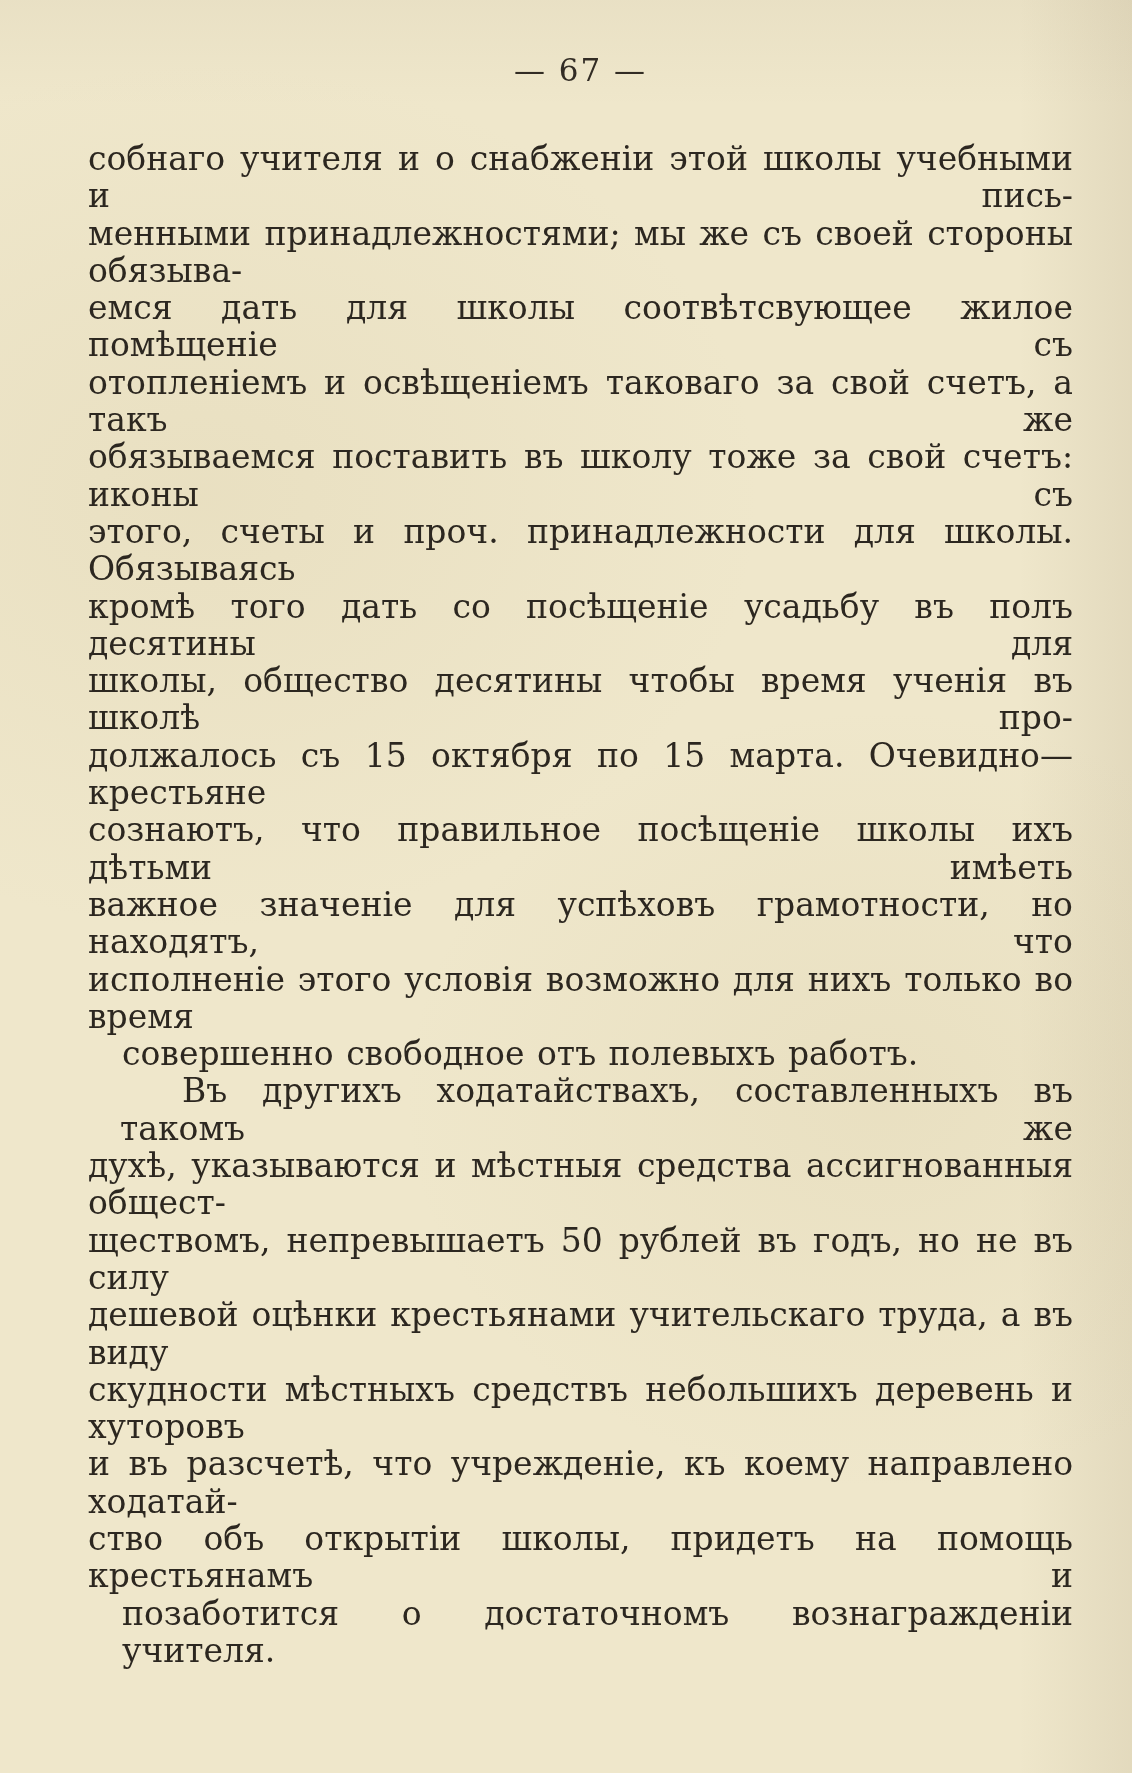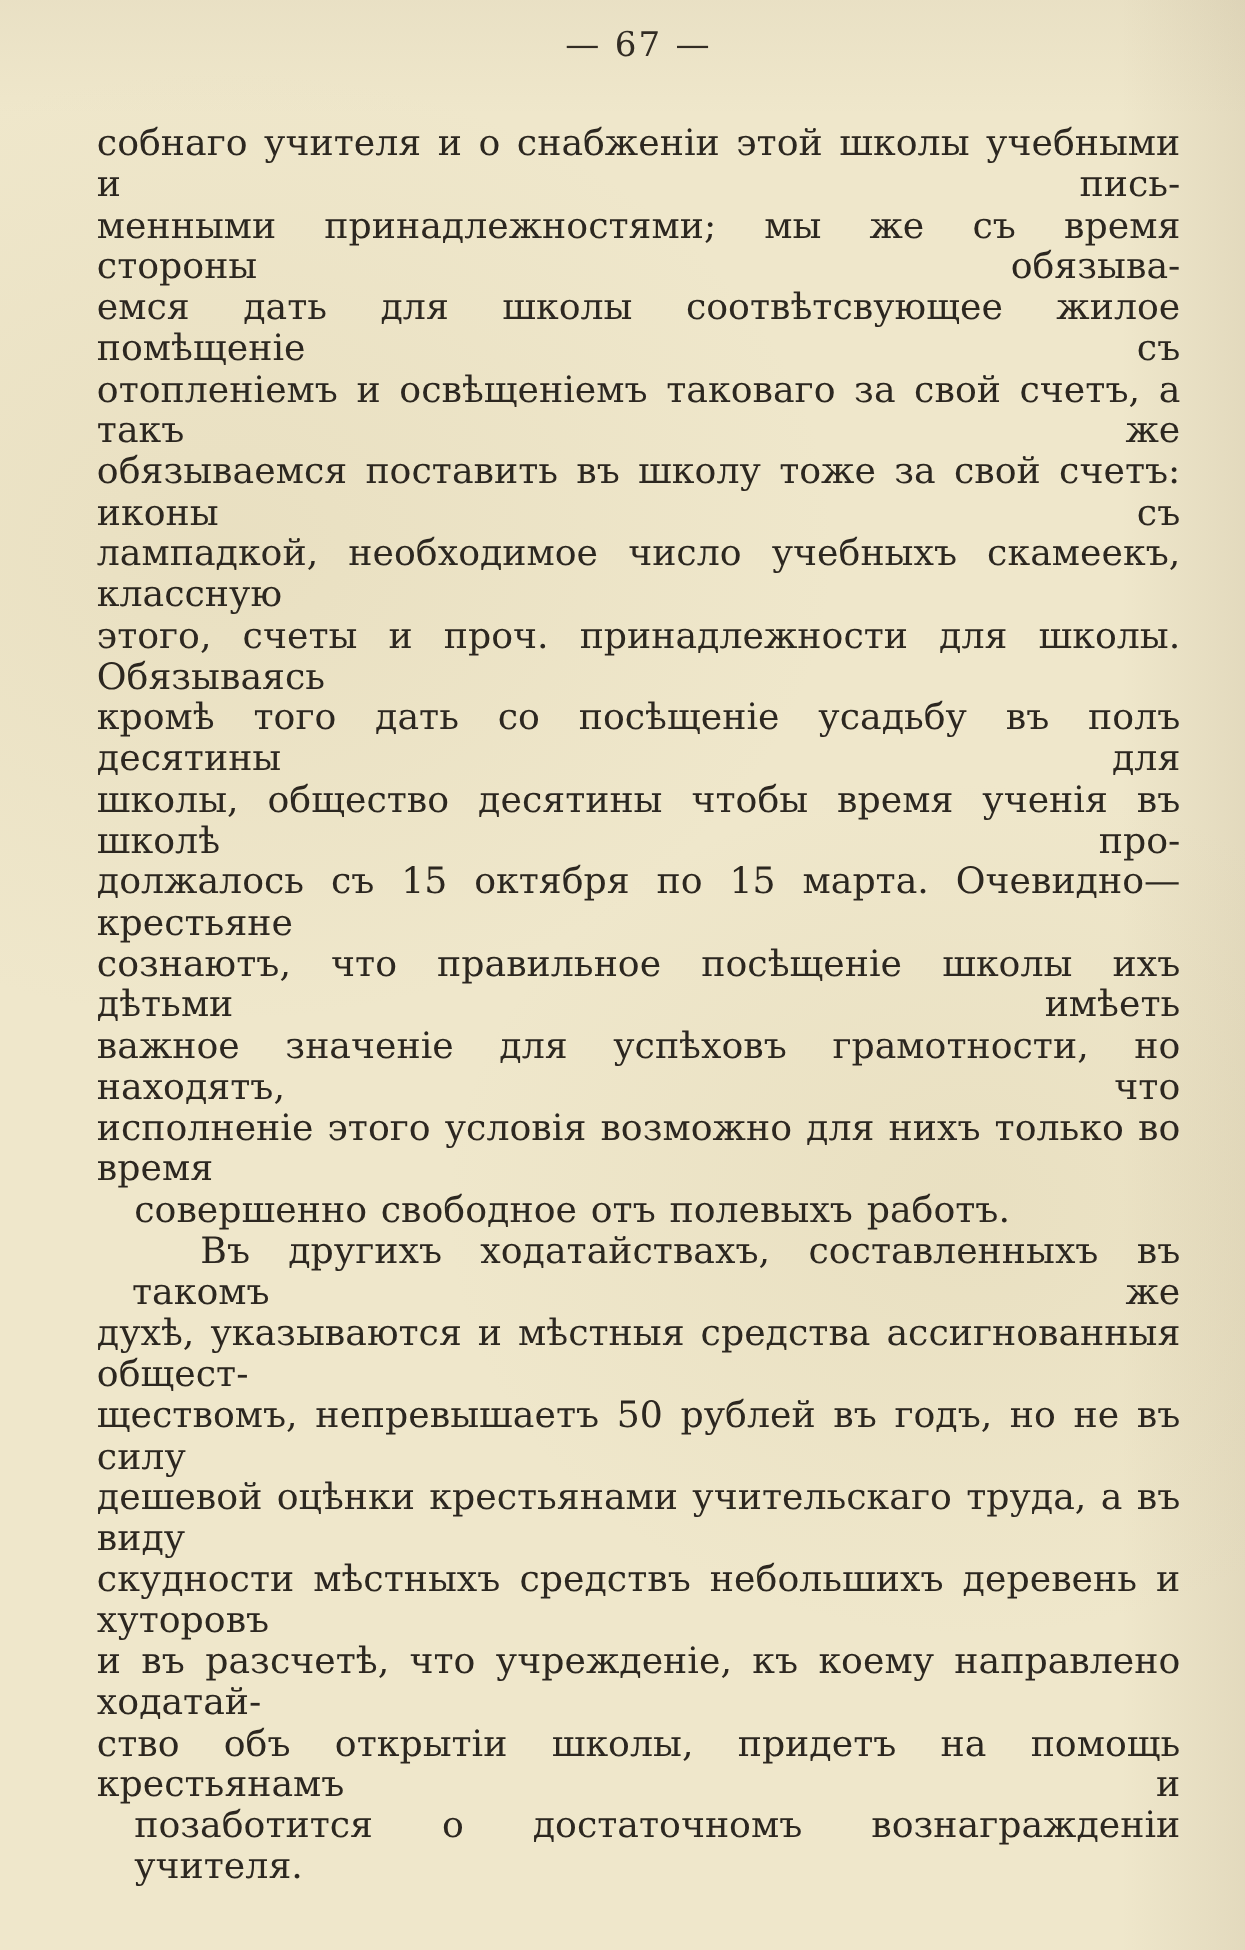--- a/index.html
+++ b/index.html
@@ -10,46 +10,45 @@
     background:
       radial-gradient(900px 700px at 18% 28%, rgba(205,190,148,.18), transparent 62%),
       radial-gradient(800px 650px at 78% 62%, rgba(200,185,140,.16), transparent 60%),
       linear-gradient(to right, rgba(120,100,70,0) 90%, rgba(120,100,70,.10)),
       linear-gradient(to bottom, rgba(120,100,70,.05), rgba(120,100,70,0) 6%),
       #efe7cb;
   }
   .page{position:relative;width:1132px;height:1773px;overflow:hidden;}
 
   .pagenum{
-    padding-top:23px;margin-left:88px;width:985px;height:38px;
+    padding-top:52px;margin-left:88px;width:985px;height:38px;
     text-align:center;font-size:31px;letter-spacing:2px;color:#322c24;
   }
 
   .text{
     margin:50px 0 0 88px;width:985px;
     font-size:33px;line-height:37.3px;word-spacing:2px;color:#2c2720;
   }
   .tline{text-align:justify;text-align-last:justify;white-space:normal;}
   .tline.end{text-align-last:left;margin-left:34px;}
   .tline.ind{text-indent:62px;margin-left:32px;}
 </style>
 </head>
 <body>
 
 <div class="page">
 
   <div class="pagenum">— 67 —</div>
 
   <div class="text">
     <div class="tline">собнаго учителя и о снабженіи этой школы учебными и пись-</div>
-    <div class="tline">менными принадлежностями; мы же съ время стороны обязыва-</div>
+    <div class="tline">менными принадлежностями; мы же съ своей стороны обязыва-</div>
     <div class="tline">емся дать для школы соотвѣтсвующее жилое помѣщеніе съ</div>
     <div class="tline">отопленіемъ и освѣщеніемъ таковаго за свой счетъ, а такъ же</div>
     <div class="tline">обязываемся поставить въ школу тоже за свой счетъ: иконы съ</div>
-    <div class="tline">лампадкой, необходимое число учебныхъ скамеекъ, классную</div>
     <div class="tline">этого, счеты и проч. принадлежности для школы. Обязываясь</div>
     <div class="tline">кромѣ того дать со посѣщеніе усадьбу въ полъ десятины для</div>
     <div class="tline">школы, общество десятины чтобы время ученія въ школѣ про-</div>
     <div class="tline">должалось съ 15 октября по 15 марта. Очевидно—крестьяне</div>
     <div class="tline">сознаютъ, что правильное посѣщеніе школы ихъ дѣтьми имѣеть</div>
     <div class="tline">важное значеніе для успѣховъ грамотности, но находятъ, что</div>
     <div class="tline">исполненіе этого условія возможно для нихъ только во время</div>
     <div class="tline end">совершенно свободное отъ полевыхъ работъ.</div>
 
     <div class="tline ind">Въ другихъ ходатайствахъ, составленныхъ въ такомъ же</div>

